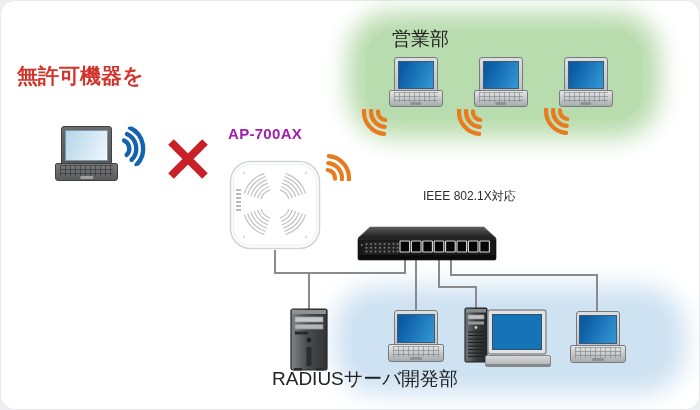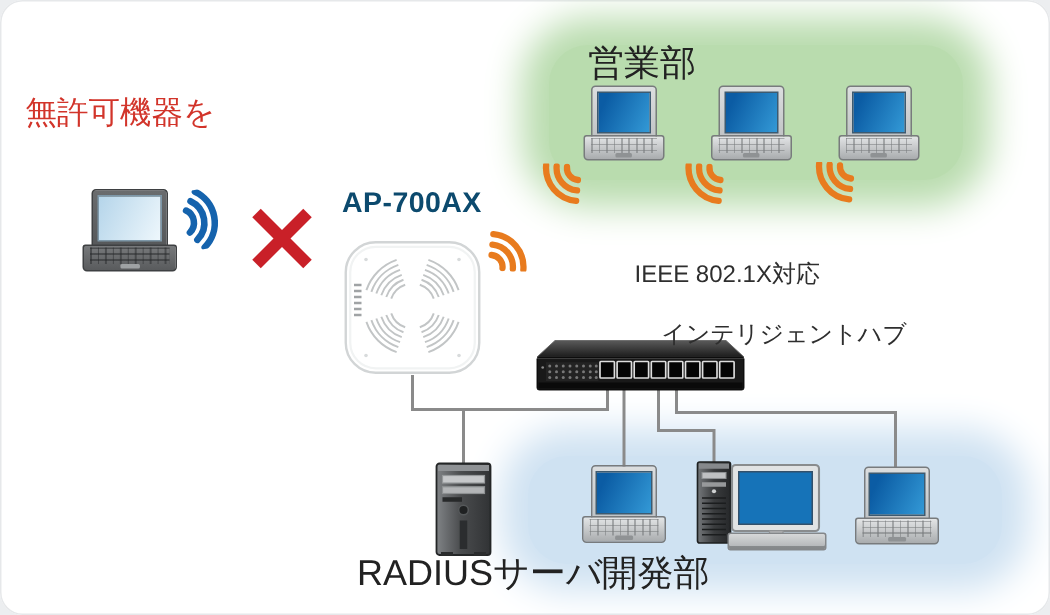--- a/index.html
+++ b/index.html
@@ -17,26 +17,26 @@
   .zone-green{
     left:366px;top:30px;width:276px;height:90px;background:#b9dcae;
     border-radius:26px;box-shadow:0 0 24px 18px #b9dcae;
   }
   .zone-blue{
     left:352px;top:304px;width:316px;height:72px;background:#cfe2f2;
     border-radius:26px;box-shadow:0 0 24px 18px #cfe2f2;
   }
   
   .lbl{position:absolute;z-index:6;color:#222;white-space:pre}
-  .lbl-dept{font-size:24px}
-  .lbl-note{left:17px;top:63px;font-size:21px;line-height:25px;color:#d2342a;font-weight:400}
-  .lbl-ap{left:228px;top:125px;font-size:19px;font-weight:bold;color:#0c4a6e;letter-spacing:.3px}
-  .lbl-hub{left:423px;top:174px;font-size:16px;line-height:20px;color:#2e2e2e}
+  .lbl-dept{font-size:19px}
+  .lbl-note{left:17px;top:63px;font-size:21px;line-height:25px;color:#d2342a;font-weight:700}
+  .lbl-ap{left:228px;top:125px;font-size:15px;font-weight:bold;color:#a21caf;letter-spacing:.3px}
+  .lbl-hub{left:423px;top:186px;font-size:12px;line-height:20px;color:#2e2e2e}
   .lbl-sales{left:392px;top:26px}
-  .lbl-radius{left:238px;top:366px}
+  .lbl-radius{left:272px;top:366px}
   .lbl-dev{left:401px;top:366px}
   
   .abs{position:absolute;z-index:4}
   svg{display:block}
   
   .laptop{position:absolute;z-index:4}
   .laptop .lid{position:absolute;left:10%;right:10%;top:0;height:67%;
     background:linear-gradient(#dcdedf,#c0c3c5);border:1.5px solid #787b7d;border-radius:3px 3px 1px 1px}
   .laptop .screen{position:absolute;inset:2.5px;background:linear-gradient(115deg,#0b5ca4 15%,#3399d6);border:1px solid #3d5a70}
   .laptop .base{position:absolute;left:0;right:0;bottom:0;height:30%;
@@ -202,21 +202,21 @@
     <svg width="30" height="34" viewBox="0 0 30 34">
         <g fill="none" stroke="#e87b1e" stroke-width="4.2" stroke-linecap="round">
       <path d="M26.3,11 A8,8 0 0 1 19,2.3"></path>
       <path d="M25.7,17.9 A15,15 0 0 1 12.1,1.7"></path>
       <path d="M25.1,24.9 A22,22 0 0 1 5.1,1.1"></path>
         </g>
       </svg>
   </div>
 
   <div class="lbl lbl-hub"><span>IEEE 802.1X対応</span><br>
-    <span>インテリジェントハブ</span></div>
+    </div>
 
   <div class="abs" style="left:356px;top:224px">
     <svg width="142" height="40" viewBox="0 0 142 40">
       <defs>
         <linearGradient id="hubtop" x1="0" y1="0" x2="0" y2="1">
           <stop offset="0" stop-color="#5a5a5a"></stop>
             <stop offset="1" stop-color="#1c1c1c"></stop>
         </linearGradient>
       </defs>
       <polygon points="14,3 128,3 140,14 2,14" fill="url(#hubtop)" stroke="#666" stroke-width="0.6"></polygon>

